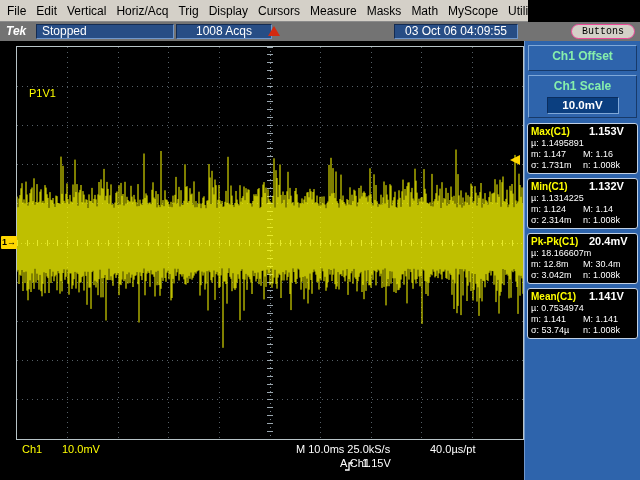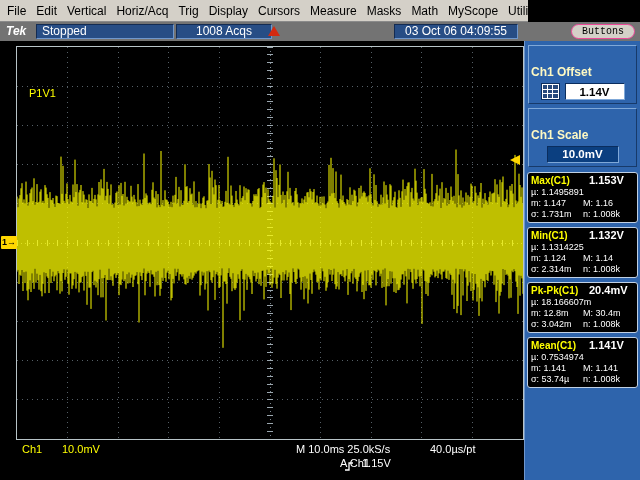--- a/index.html
+++ b/index.html
@@ -44,21 +44,21 @@
   .ro-horiz{left:296px;top:402px;}
   .ro-rate{left:430px;top:402px;}
   .ro-trig{left:296px;top:416px;margin-left:44px;}
   .slope-icon{position:absolute;left:344px;top:417px;}
   .ro-level{left:362px;top:416px;}
 
   
   .panel{position:absolute;top:41px;left:524px;width:116px;height:439px;background:#2e64ac;
          border-left:1px solid #6f97cd;box-sizing:border-box;}
   .ctrl-group{margin:4px 3px 0 3px;border:1px solid;border-color:#7fa8d8 #173a6a #173a6a #7fa8d8;padding:3px 2px;}
-  .ctrl-title{color:#fef9c3;font-size:12px;font-weight:bold;margin-bottom:4px;margin-top:16px;}
+  .ctrl-title{color:#86efac;font-size:12px;font-weight:bold;text-align:center;margin-bottom:4px;}
   .ctrl-row{display:flex;align-items:center;justify-content:center;gap:5px;}
   .keypad-icon{width:15px;height:13px;background:#fff;border:1px solid #0a2d5e;display:grid;
                grid-template-columns:repeat(3,1fr);grid-template-rows:repeat(3,1fr);padding:1px;gap:1px;}
   .keypad-icon i{background:#27497c;}
   .offset-input{width:58px;height:15px;background:#fff;color:#000;font-weight:bold;font-size:11.5px;
                 text-align:center;border:1px solid;border-color:#0a2d5e #7fa8d8 #7fa8d8 #0a2d5e;
                 font-family:"Liberation Sans",sans-serif;padding:0;}
   .scale-value{width:70px;margin:0 auto;background:#0b3f80;color:#fff;font-weight:bold;font-size:11.5px;
                text-align:center;border:1px solid;border-color:#0a2d5e #7fa8d8 #7fa8d8 #0a2d5e;line-height:15px;}
 
@@ -243,34 +243,20 @@
           <path d="M1,9 H5 V2 H9" stroke="#ffffff" stroke-width="1.3" fill="none"></path>
         </svg>
     </span>
     <span class="ro ro-white ro-level">1.15V</span>
 
   </div>
 
   <div class="panel">
     <div class="ctrl-group">
       <div class="ctrl-title">Ch1 Offset</div>
-      <div class="ctrl-row">
-        <span class="keypad-icon">
-            <i></i>
-            <i></i>
-            <i></i>
-            <i></i>
-            <i></i>
-            <i></i>
-            <i></i>
-            <i></i>
-            <i></i>
-          </span>
-        <input class="offset-input" readonly="" value="1.14V" style="">
-      </div>
     </div>
     <div class="ctrl-group">
       <div class="ctrl-title">Ch1 Scale</div>
       <div class="scale-value">10.0mV</div>
     </div>
     <div class="meas-panel">
   <div class="meas-box">
     <div class="meas-title">
       <span class="meas-name">Max(C1)</span>
       <span class="meas-value">1.153V</span>

